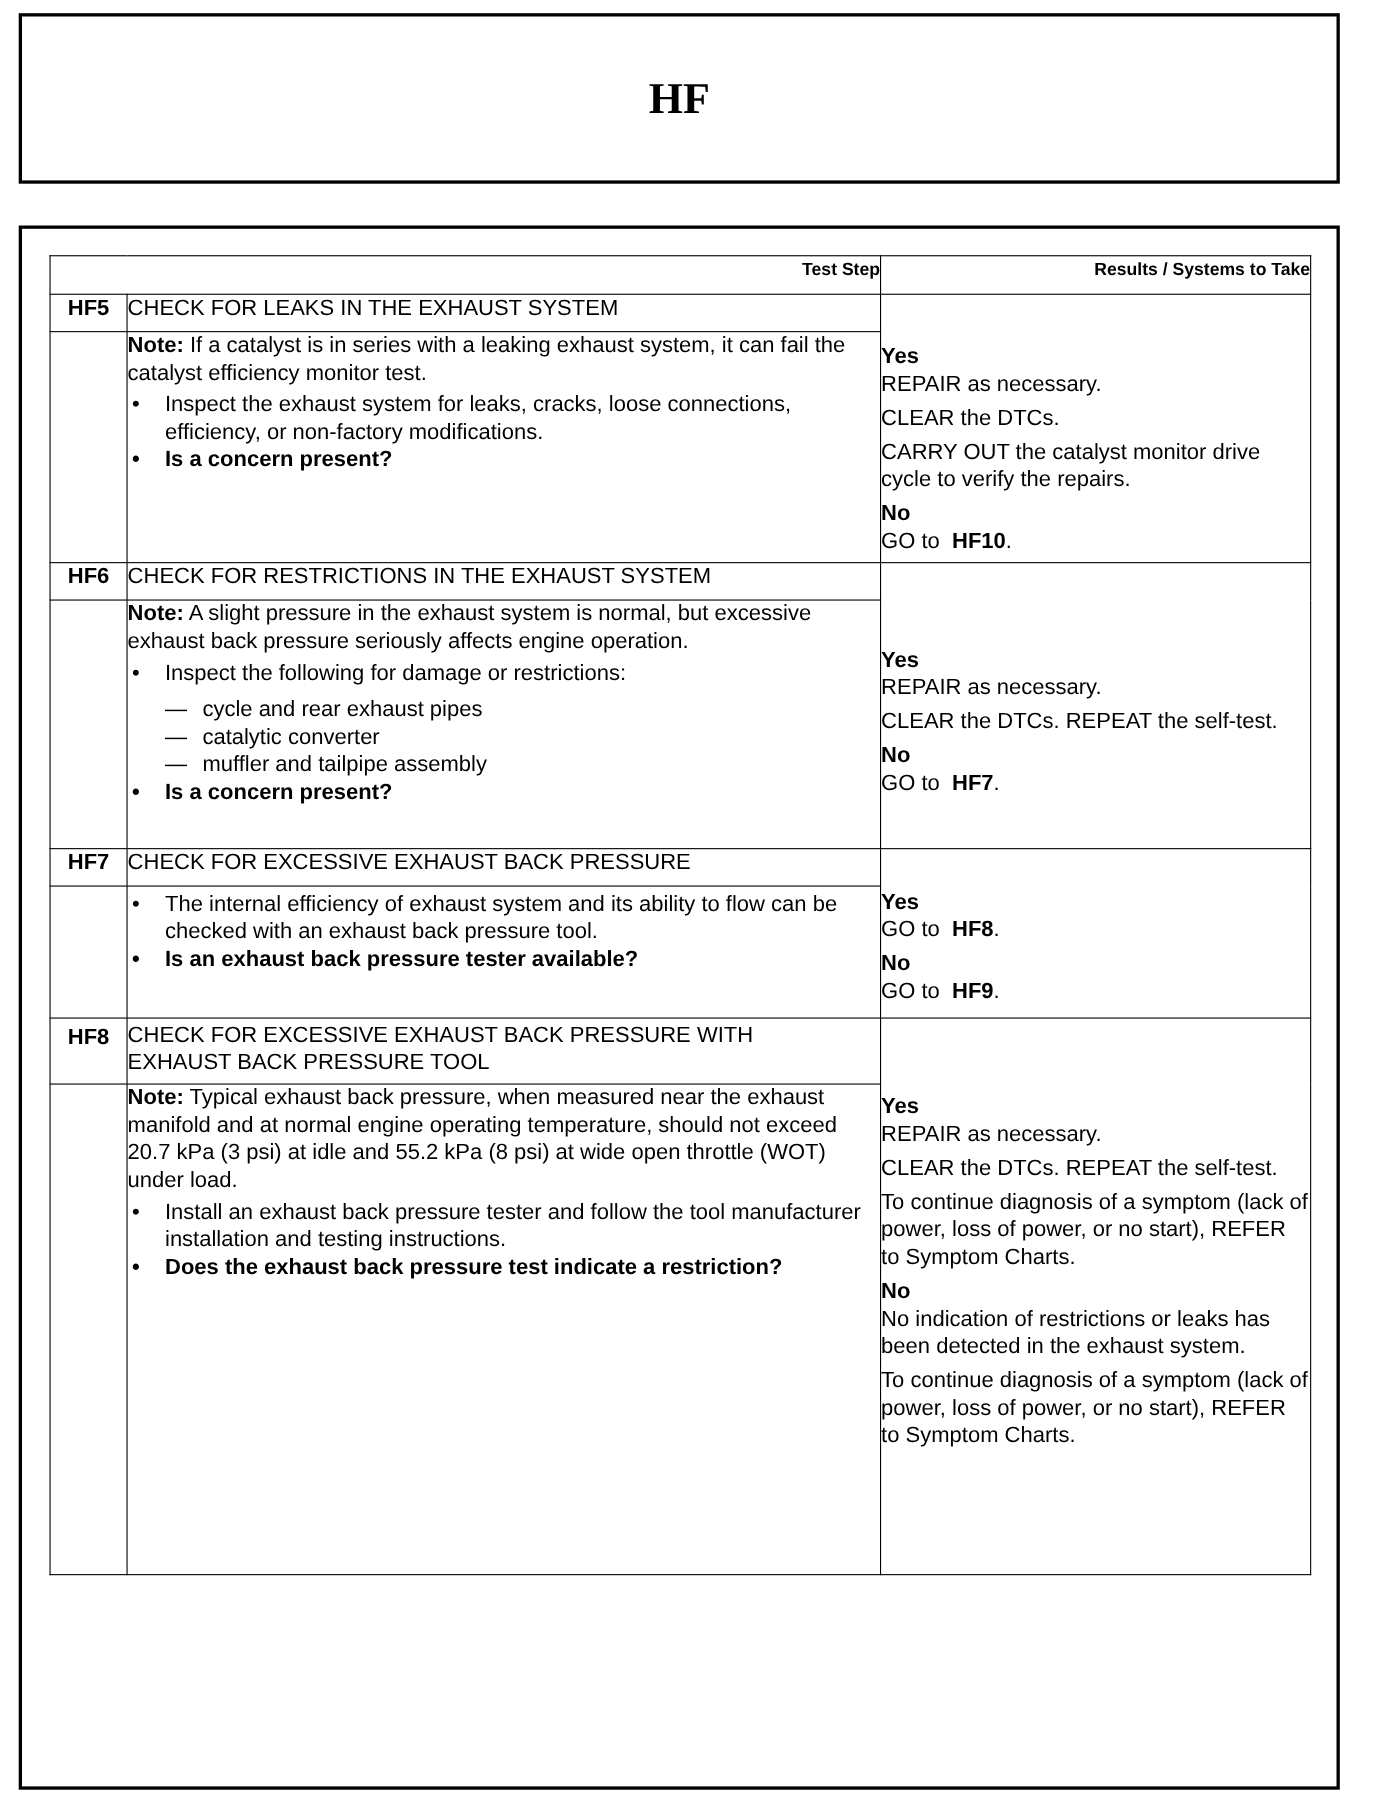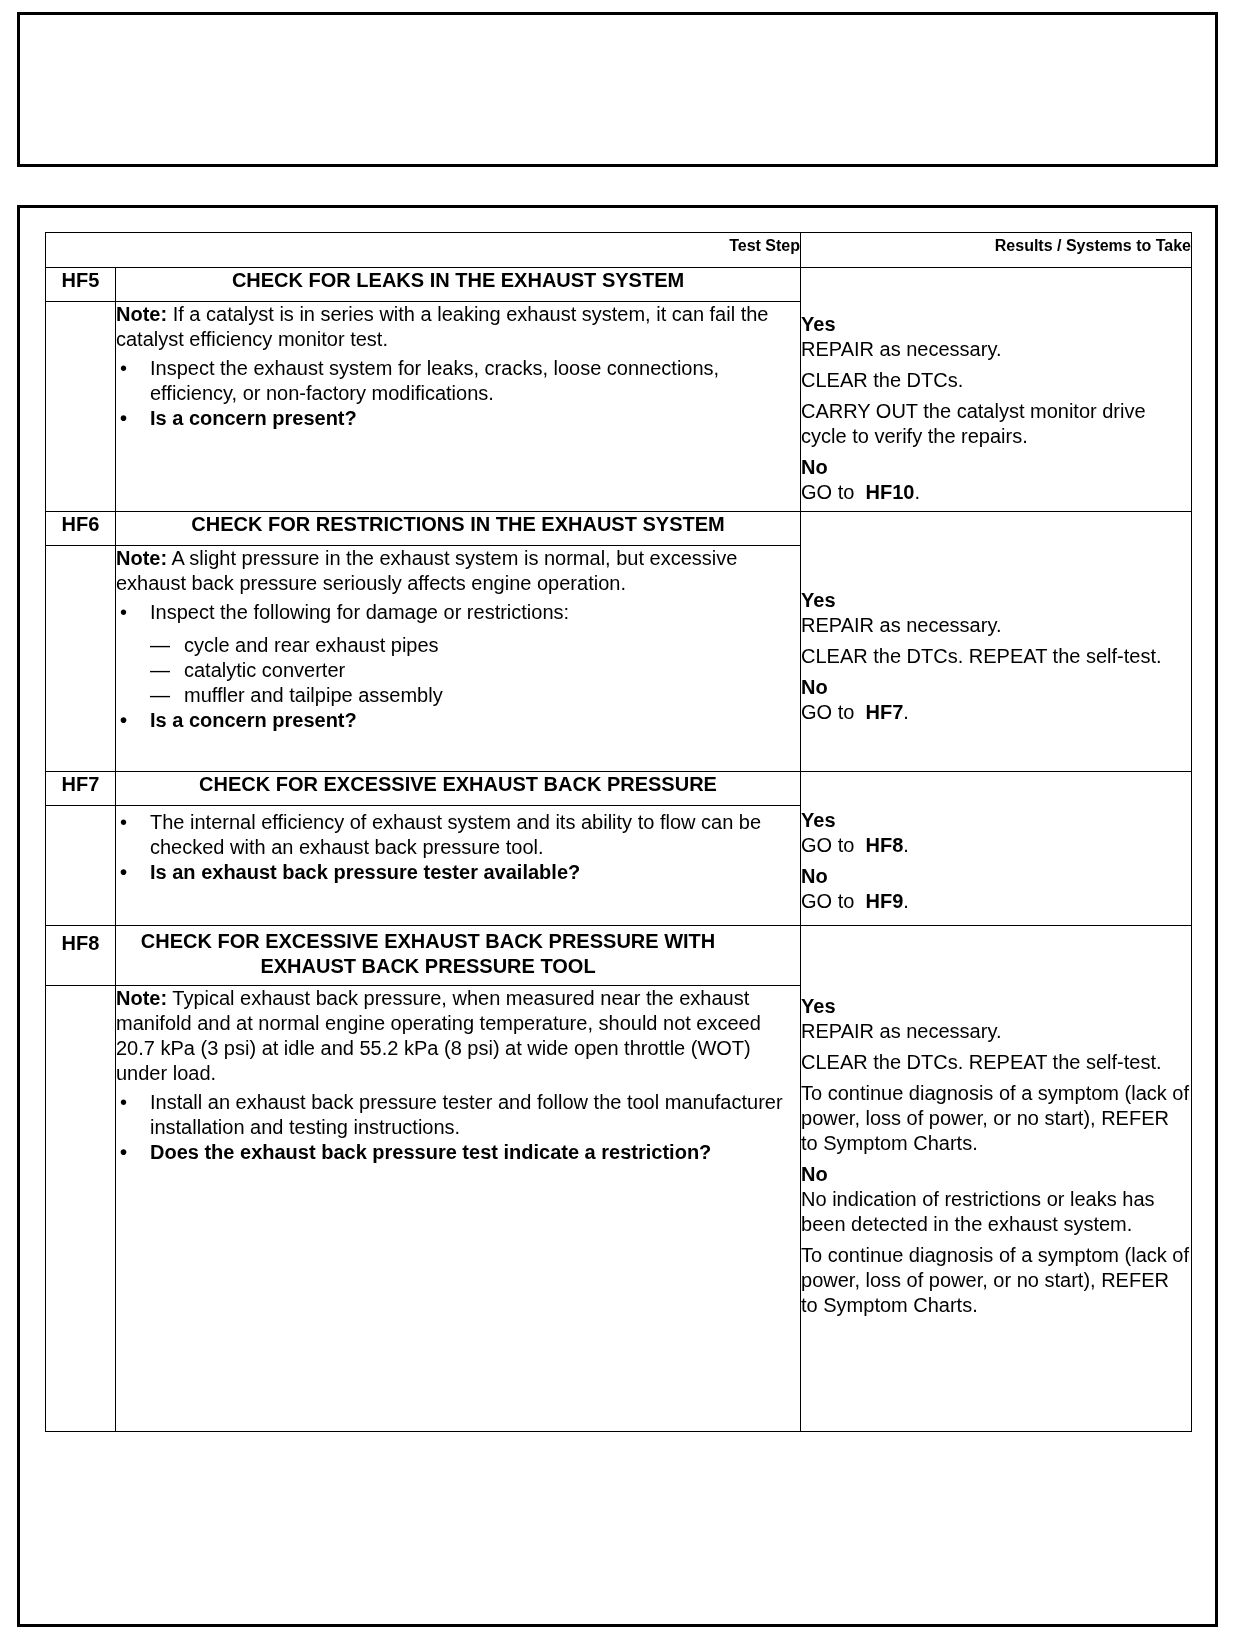--- a/index.html
+++ b/index.html
@@ -26,40 +26,41 @@
     position: absolute; left: 45px; top: 232px; width: 1146px;
     border-collapse: collapse; table-layout: fixed;
     font-family: "Liberation Sans", "DejaVu Sans", sans-serif; font-size: 20px; line-height: 25px;
   }
   table.steps td, table.steps th { border: 1.5px solid #000; vertical-align: top; padding: 0; }
   col.c-id { width: 70px; }
   col.c-step { width: 685px; }
   col.c-res { width: 391px; }
   th.hdr { font-weight: bold; font-size: 16px; height: 34px; text-align: right; vertical-align: middle; }
   td.sid { font-weight: bold; text-align: center; vertical-align: middle; height: 33px; }
-  td.stitle { font-weight: bold; padding-left: 8px; vertical-align: middle; text-align: center; }
+  td.stitle { font-weight: normal; padding-left: 8px; vertical-align: middle; }
   td.sbody-id { border-right: none; border-top: 1.5px solid #000; }
   td.sbody-content { border-left: none; padding: 8px 18px 8px 8px; }
   td.res { padding: 8px 4px 8px 10px; vertical-align: middle; }
   .note-label { font-weight: bold; }
   .bullet { display: flex; margin-top: 4px; }
   .bullet .dot { width: 34px; flex-shrink: 0; padding-left: 4px; box-sizing: border-box; }
   .bullet.q { font-weight: bold; margin-top: 0; }
   .dash { display: flex; padding-left: 34px; }
   .dash .d { width: 34px; flex-shrink: 0; }
   .dashes { margin-top: 8px; }
   .res-label { font-weight: bold; }
   .res-p { margin-bottom: 6px; }
   .res-p:last-child { margin-bottom: 0; }
   .goto-id { font-weight: bold; }
 </style>
 </head>
 <body>
 
 <div class="title-box">
+  <div class="title-code">HF</div>
 </div>
 
 <div class="body-box"></div>
 
 <table class="steps">
   <colgroup>
       <col class="c-id">
       <col class="c-step">
       <col class="c-res">
     </colgroup>

